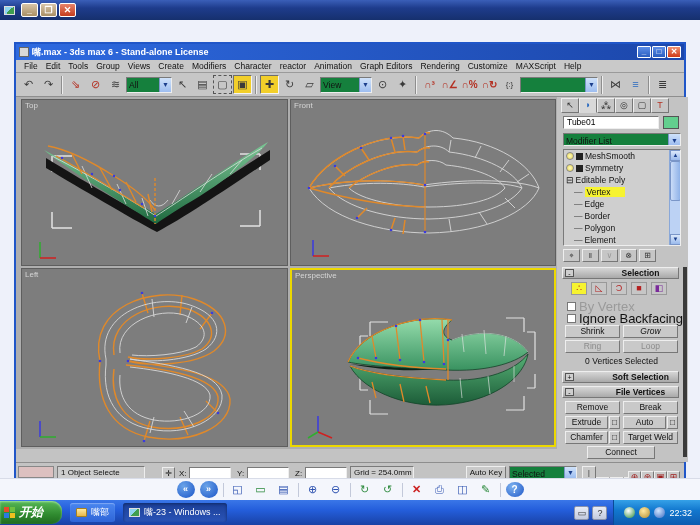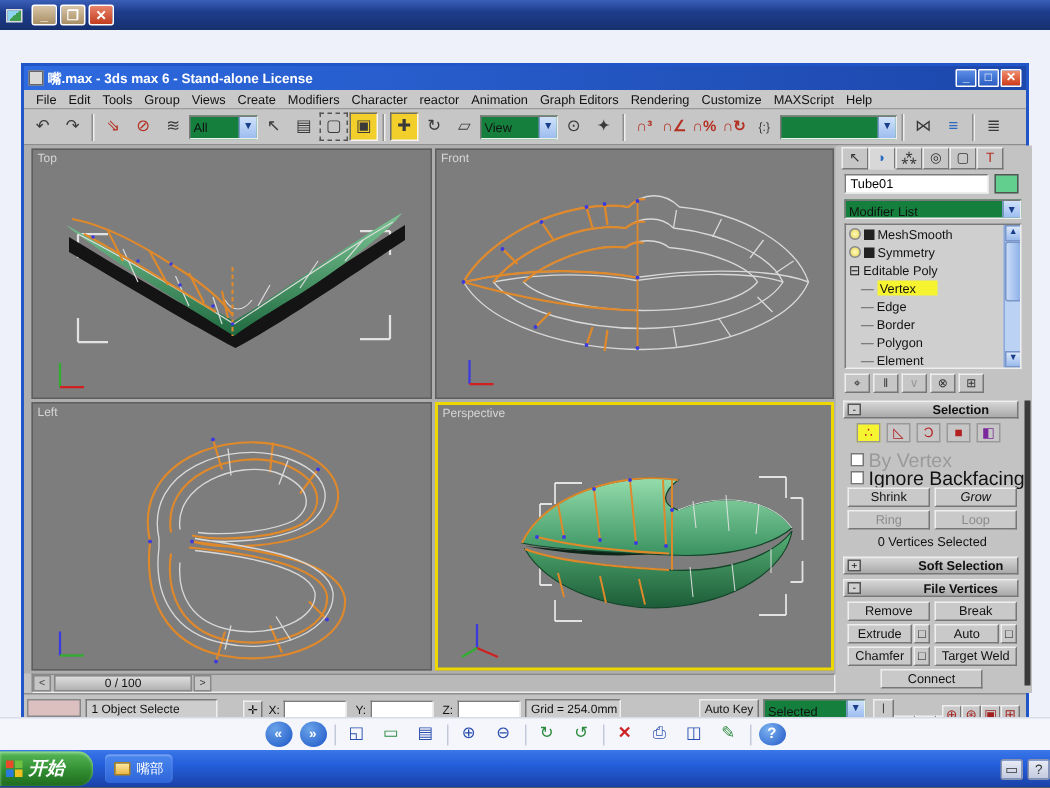--- a/index.html
+++ b/index.html
@@ -520,25 +520,20 @@
         <div class="cp-btn" style="left:50px;top:319px;width:11px;">□</div>
         <div class="cp-btn" style="left:64px;top:319px;width:43px;">Auto</div>
         <div class="cp-btn" style="left:108px;top:319px;width:11px;">□</div>
         <div class="cp-btn" style="left:6px;top:334px;width:43px;">Chamfer</div>
         <div class="cp-btn" style="left:50px;top:334px;width:11px;">□</div>
         <div class="cp-btn" style="left:64px;top:334px;width:55px;">Target Weld</div>
         <div class="cp-btn" style="left:28px;top:349px;width:68px;">Connect</div>
         <div class="darkstrip"></div>
       </div>
 
-      <div class="abs timeline">
-        <span class="tl-arrow" style="left:0;">&lt;</span>
-        <span class="tl-grip">0 / 100</span>
-        <span class="tl-arrow" style="left:107px;">&gt;</span>
-      </div>
 
       <div class="abs statusbar">
         <div class="abs" style="left:2px;top:3px;width:36px;height:12px;background:#dcc0c0;border:1px solid #888;"></div>
         <div class="abs" style="left:2px;top:17px;width:36px;height:12px;background:#fff;border:1px solid #888;"></div>
         <div class="sunken" style="left:41px;top:3px;width:88px;height:14px;">1 Object Selecte</div>
 
         <div class="sbtn3d" style="left:146px;top:4px;width:13px;height:13px;line-height:11px;">✛</div>
         <span class="slabel" style="left:163px;top:6px;">X:</span>
         <div class="sfield" style="left:173px;top:4px;width:42px;"></div>
         <span class="slabel" style="left:221px;top:6px;">Y:</span>
@@ -601,18 +596,28 @@
           <i style="background:#6fc040;"></i>
           <i style="background:#2a7ae0;"></i>
           <i style="background:#f0c020;"></i>
       </span>
       <span>开始</span>
     </div>
     <div class="taskbtn">
       <span class="tfolder"></span>
       <span>嘴部</span>
     </div>
+    <div class="taskbtn pressed">
+      <span class="timg"></span>
+      <span>嘴-23 - Windows ...</span>
+    </div>
     <div class="traybtns">
       <span class="traybtn">▭</span>
       <span class="traybtn">?</span>
     </div>
+    <div class="tray">
+      <span class="trayico" style="background:radial-gradient(circle at 40% 35%,#fff,#2a8a3a);"></span>
+      <span class="trayico" style="background:radial-gradient(circle at 40% 35%,#ffe9a0,#b08a30);"></span>
+      <span class="trayico" style="background:radial-gradient(circle at 40% 35%,#cfe4ff,#3a6ac0);"></span>
+      <span>22:32</span>
+    </div>
   </div>
 </div>
 
 </body></html>

